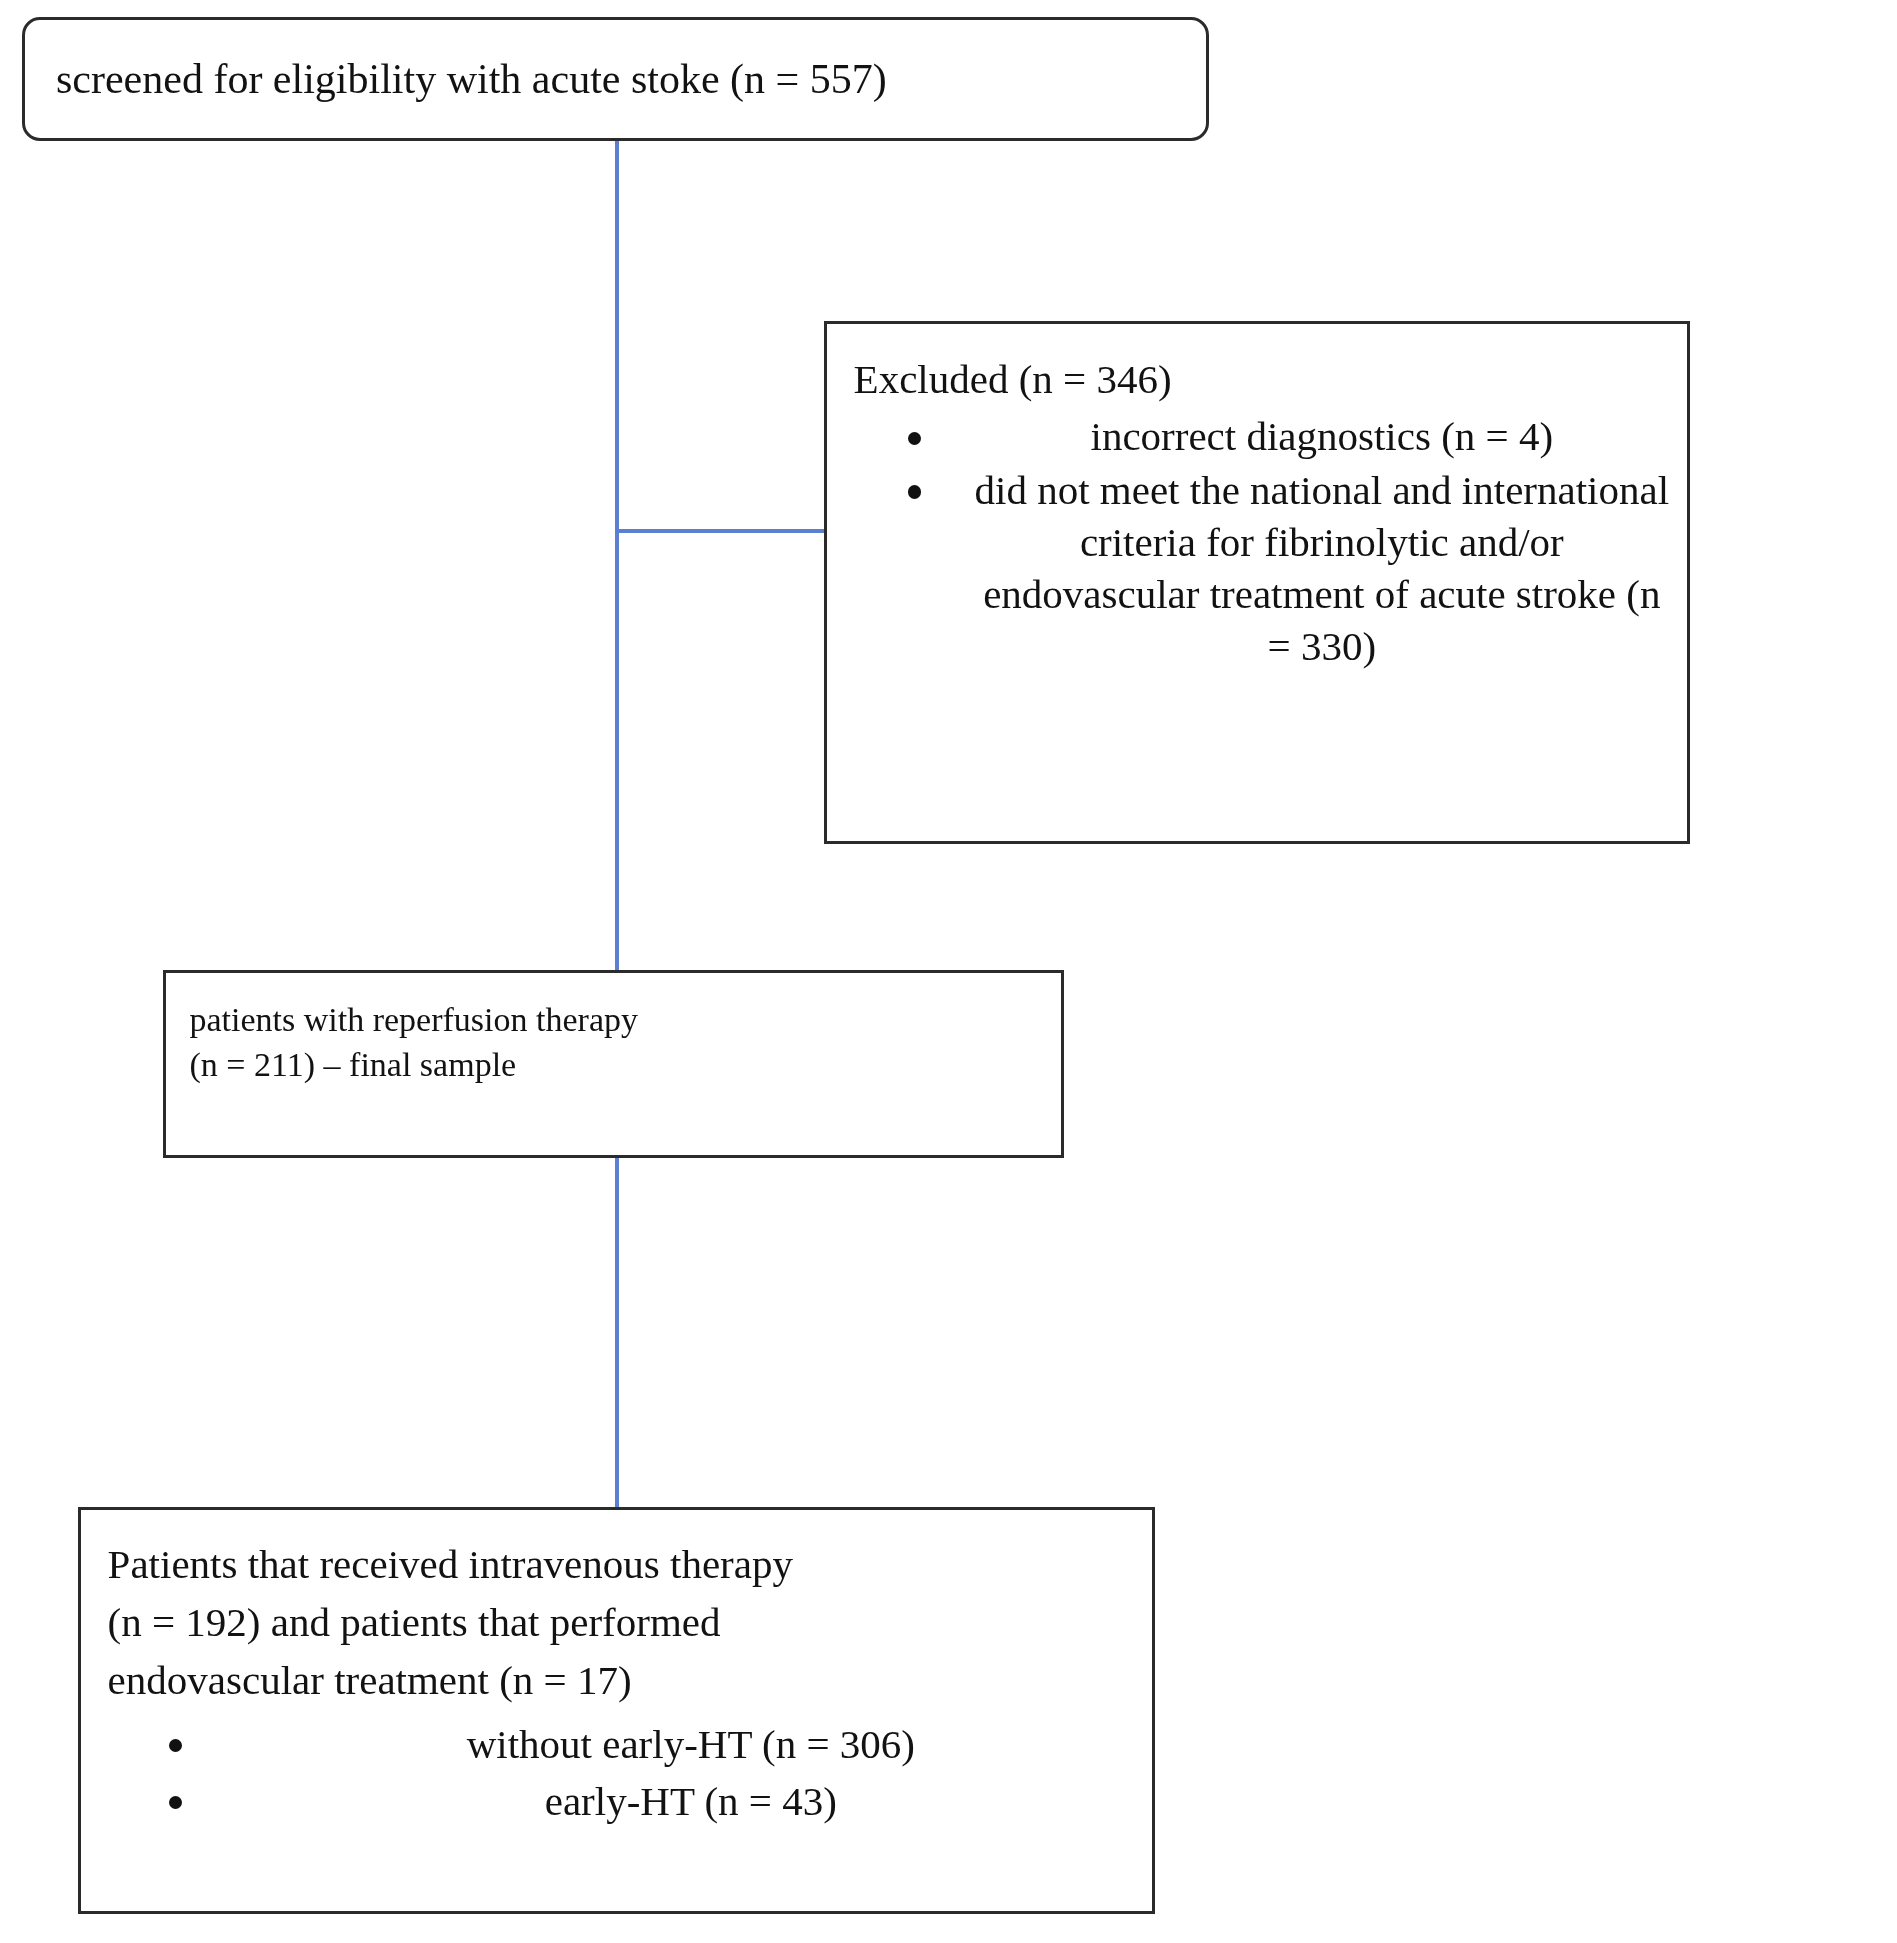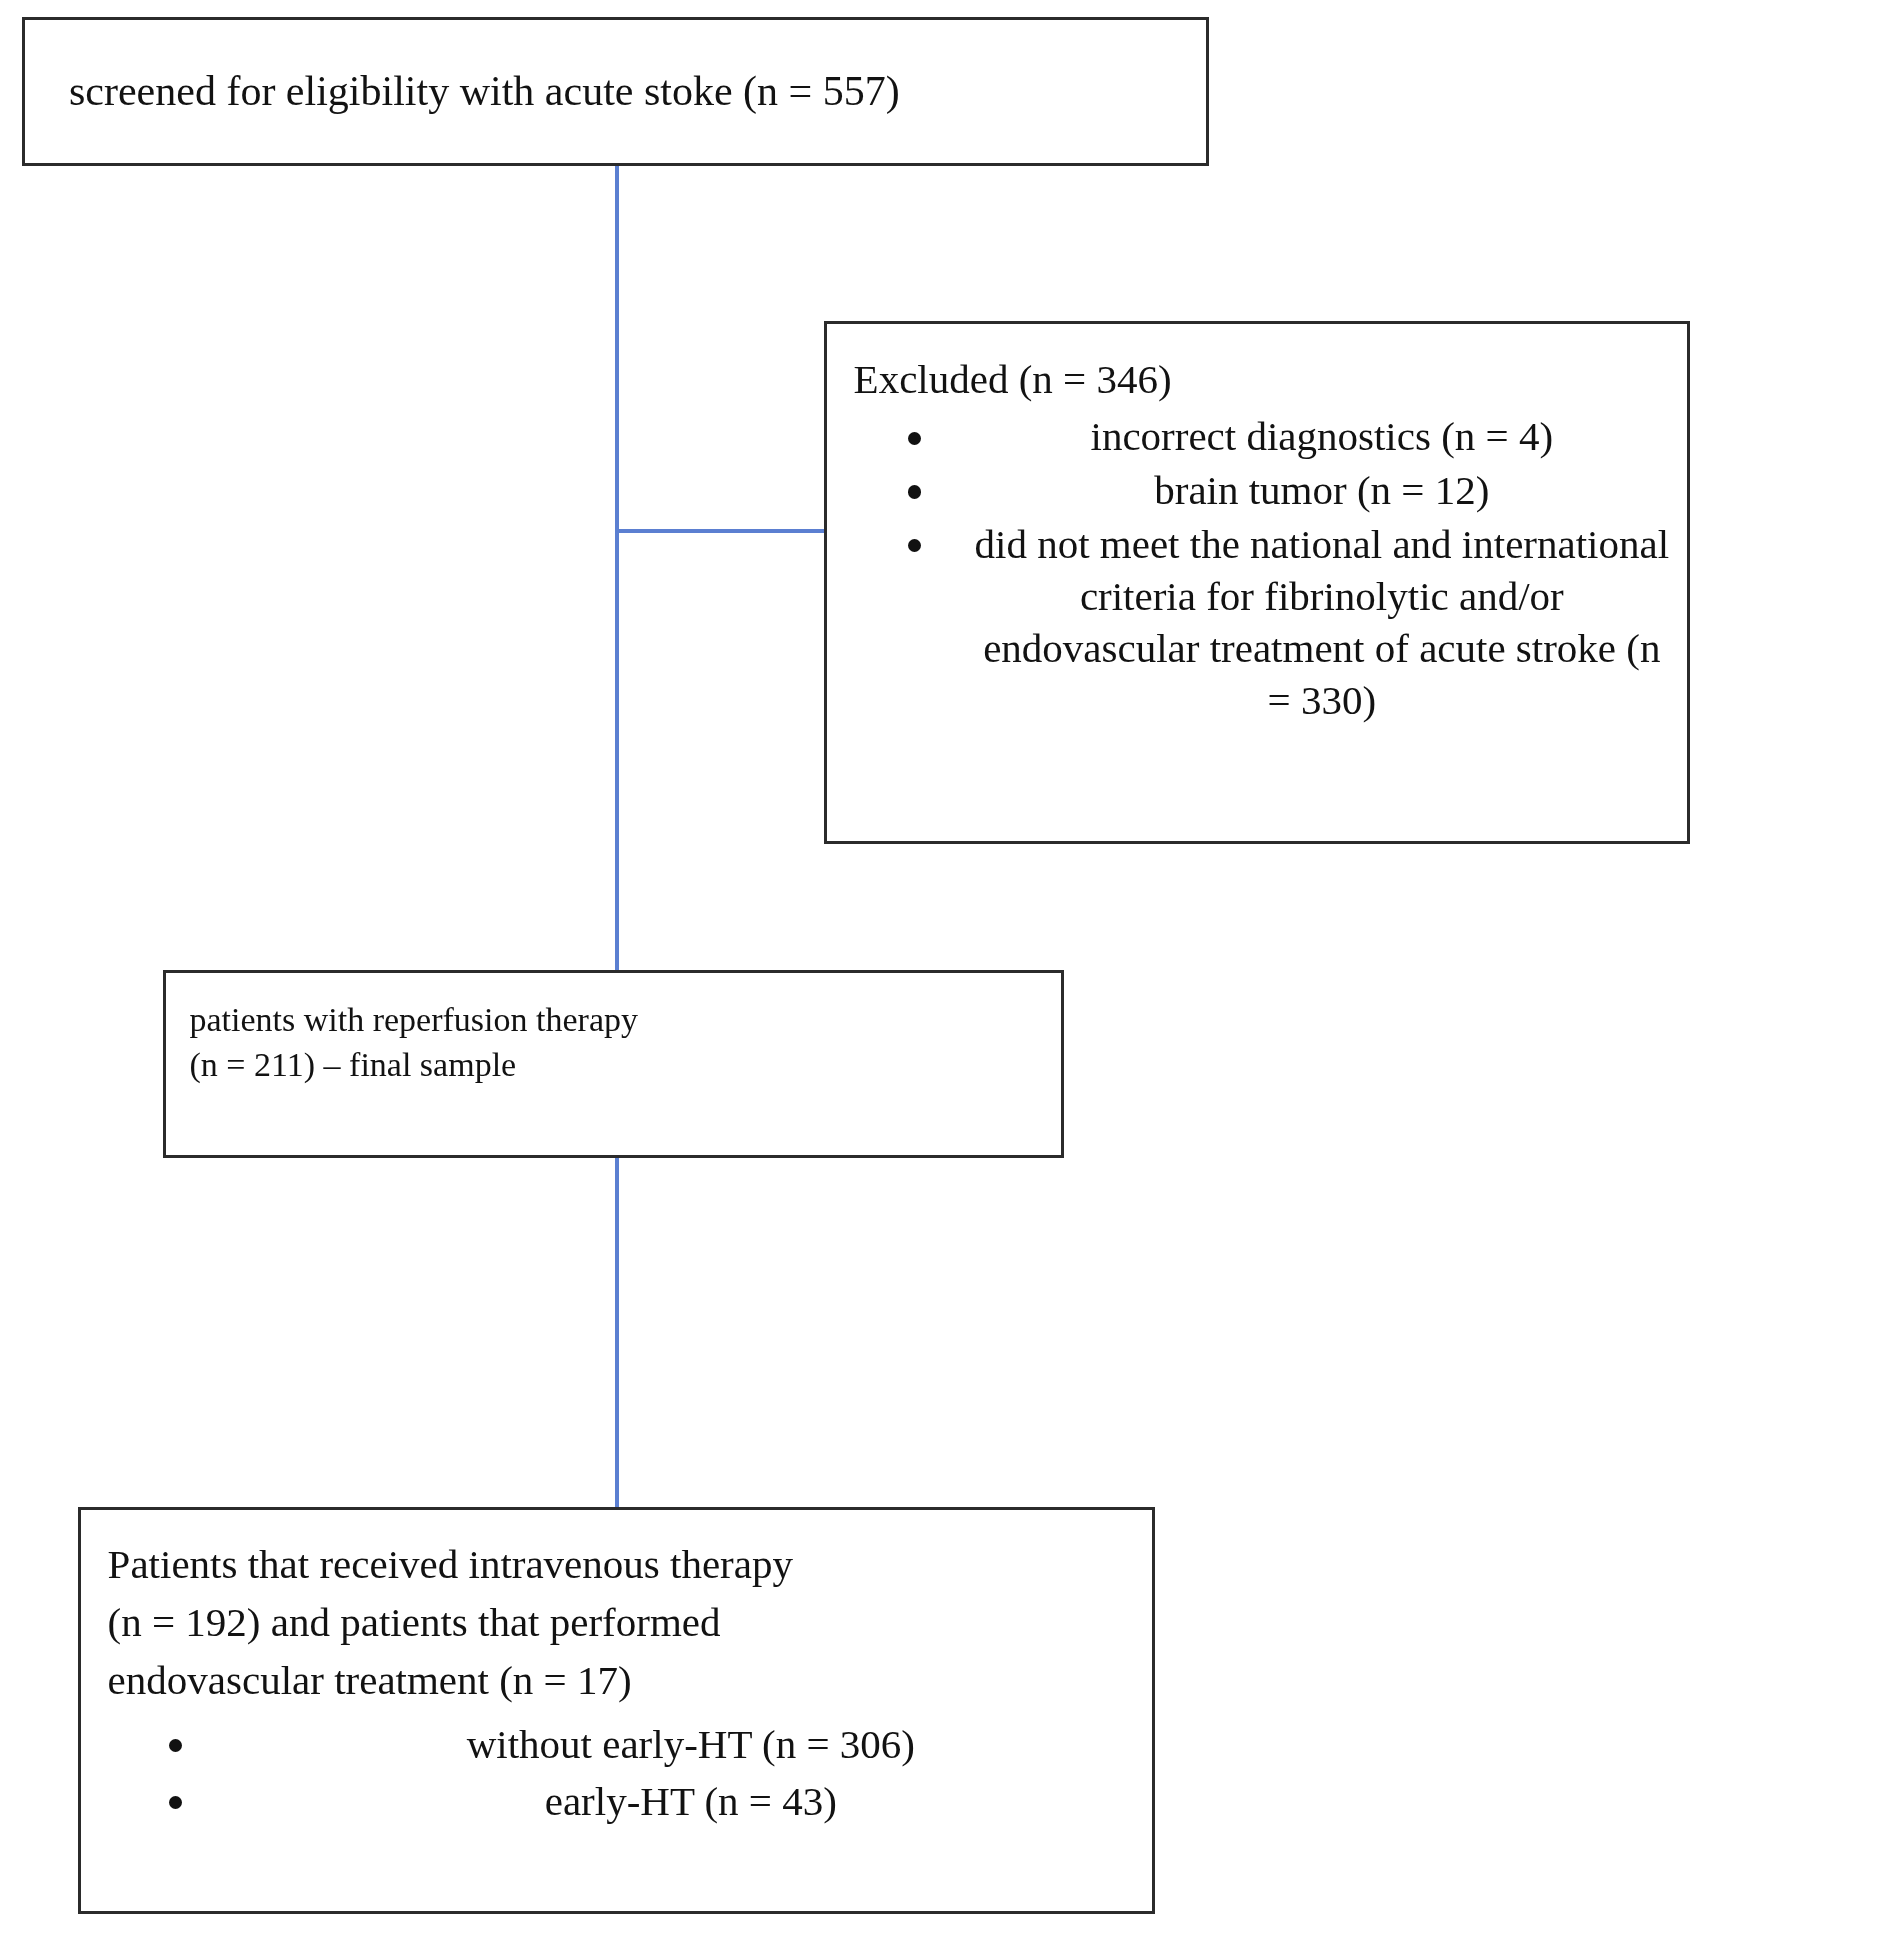--- a/index.html
+++ b/index.html
@@ -28,24 +28,25 @@
   .node-text {
     display: block;
     white-space: pre-line;
   }
 
   
   #node-screened {
     left: 22px;
     top: 17px;
     width: 1187px;
-    height: 149px;
+    height: 124px;
     display: flex;
     align-items: center;
-    padding: 0 0 0 44px;
+    padding: 0 0 0 31px;
+    border-radius: 18px;
   }
   #node-screened .node-text { font-size: 42px; }
 
   
   #node-excluded {
     left: 824px;
     top: 321px;
     width: 866px;
     height: 523px;
     padding: 30px 17px 0 26.6px;
@@ -126,24 +127,20 @@
 
   <div class="node" id="node-excluded">
     <span class="head">Excluded (n = 346)</span>
     <ul class="bullet-list">
       <li>
         <span class="dot"></span>
         <span>incorrect diagnostics (n = 4)</span>
       </li>
       <li>
         <span class="dot"></span>
-        <span>brain tumor (n = 12)</span>
-      </li>
-      <li>
-        <span class="dot"></span>
         <span>did not meet the national and international criteria for fibrinolytic and/or endovascular treatment of acute stroke (n = 330)</span>
       </li>
     </ul>
   </div>
 
   <div class="node" id="node-final">
     <span class="node-text">patients with reperfusion therapy
 (n = 211) – final sample</span>
   </div>
 

